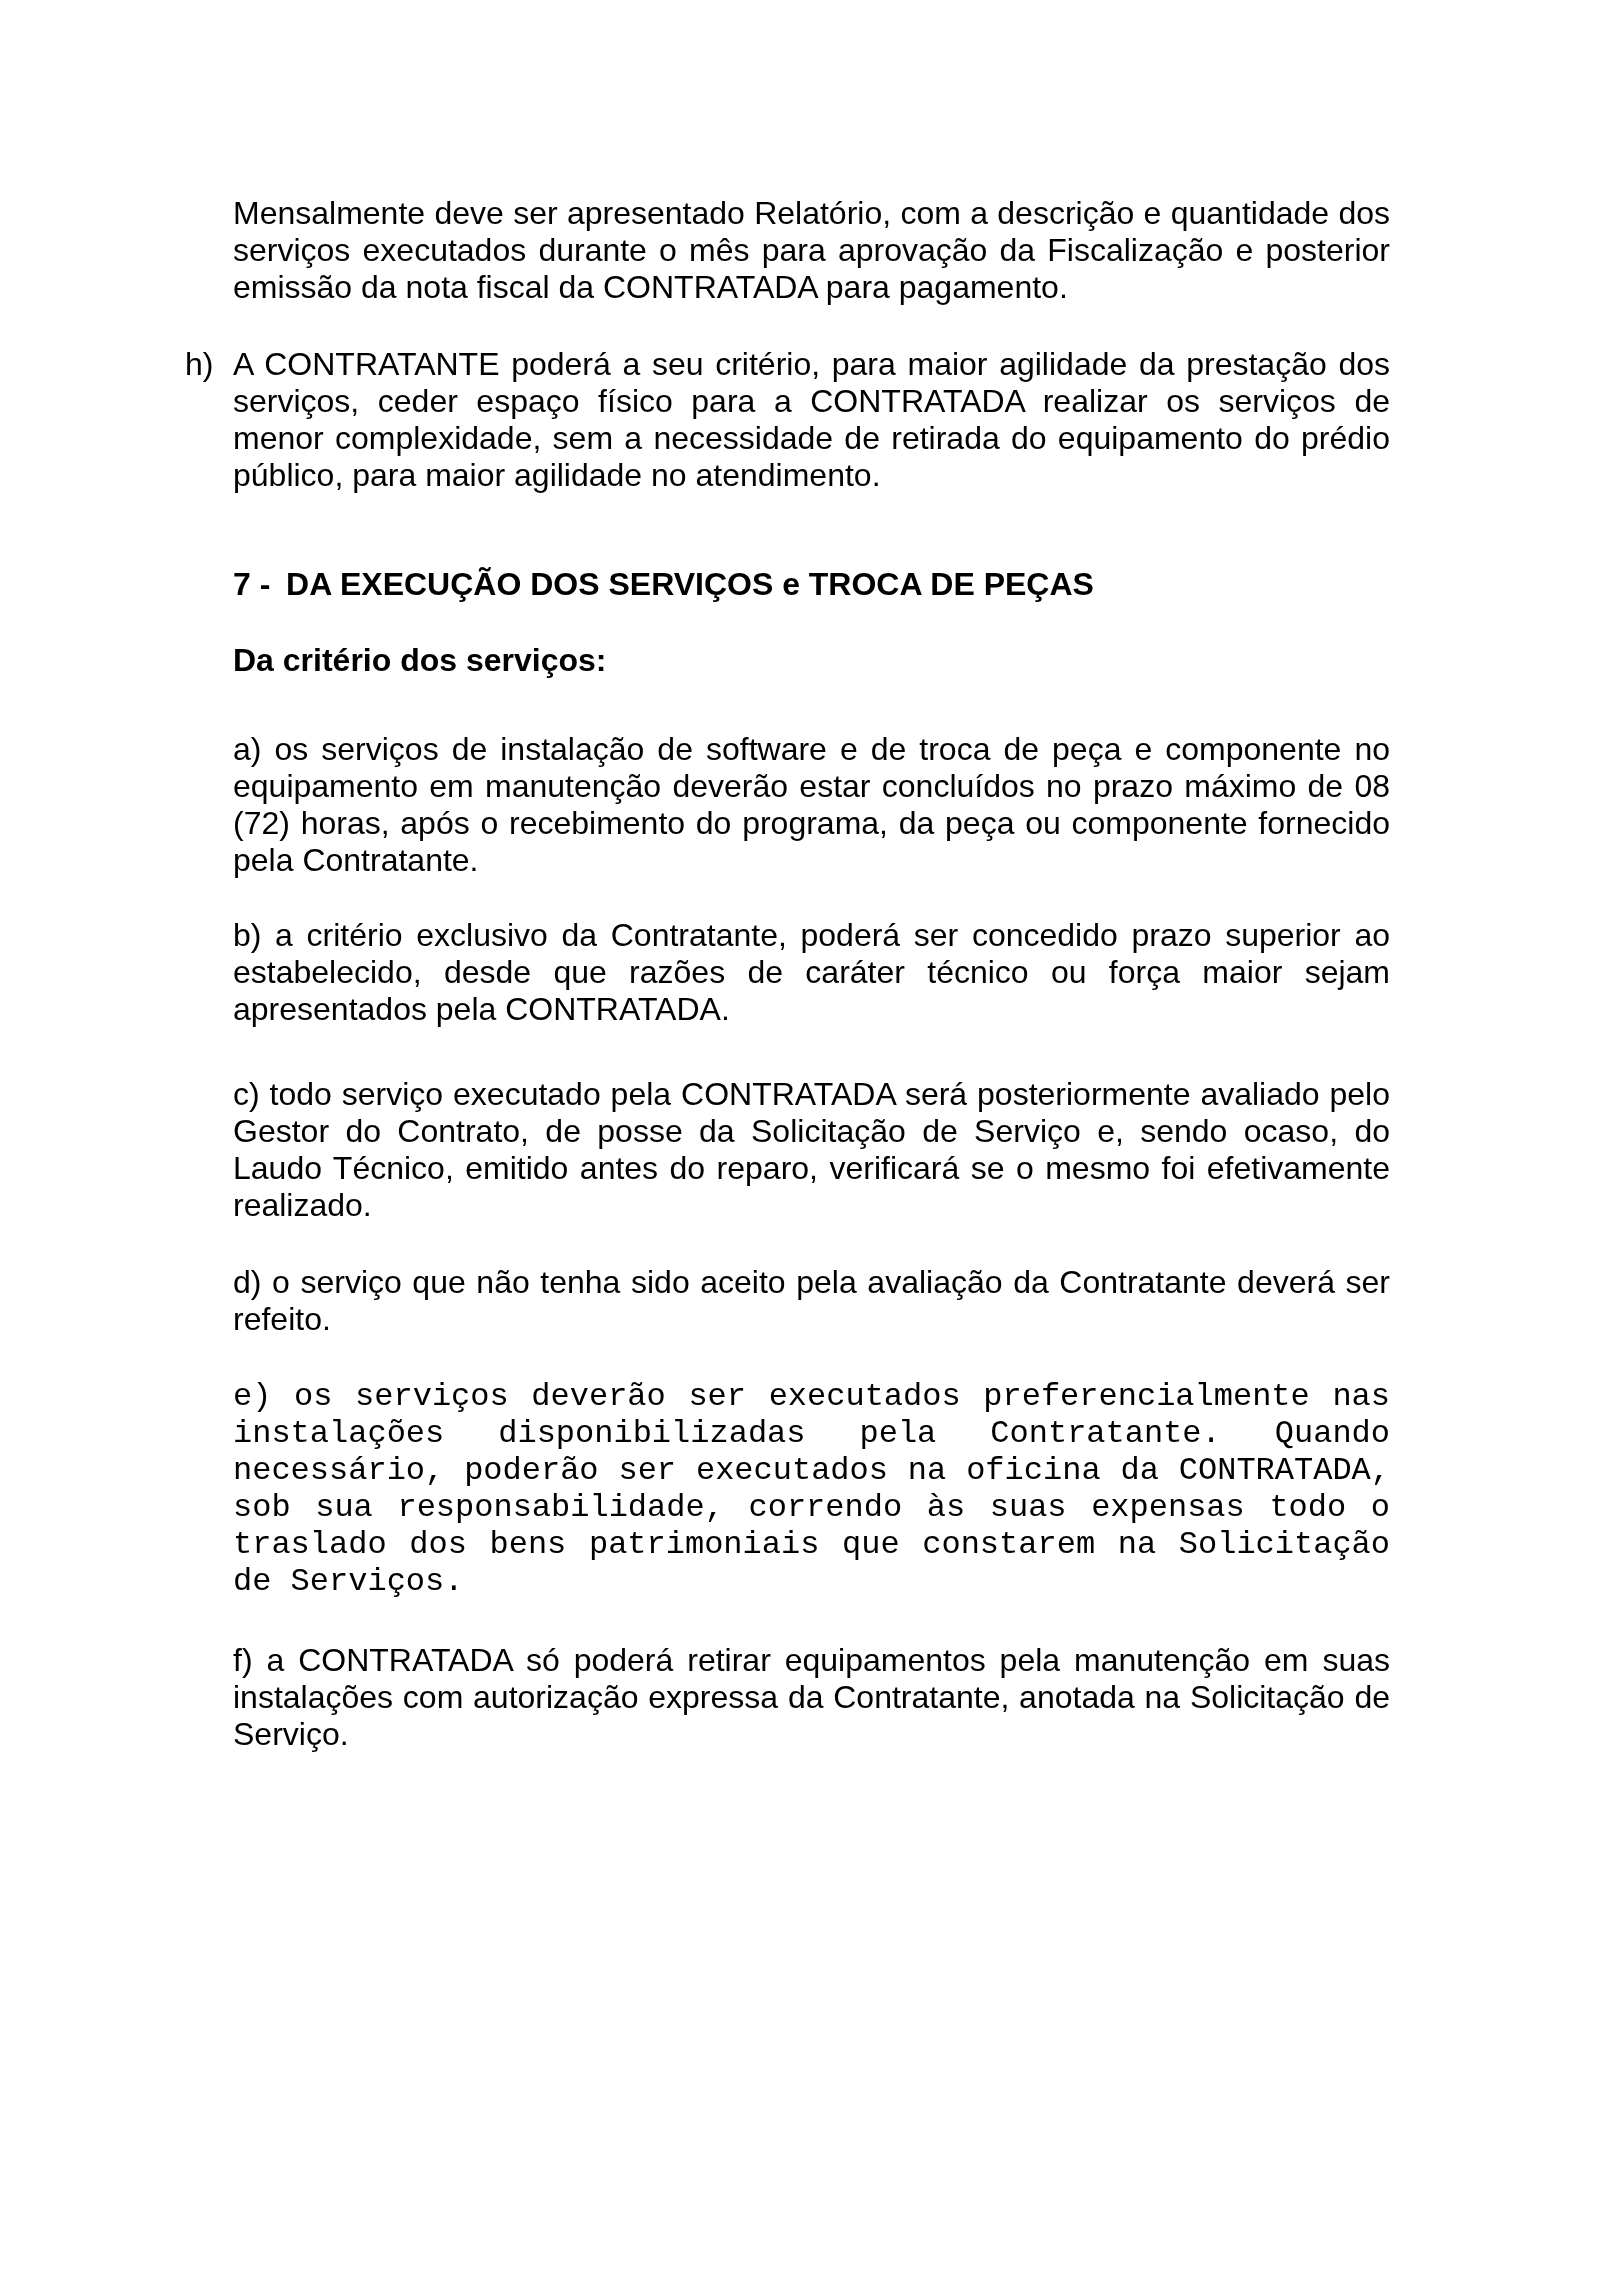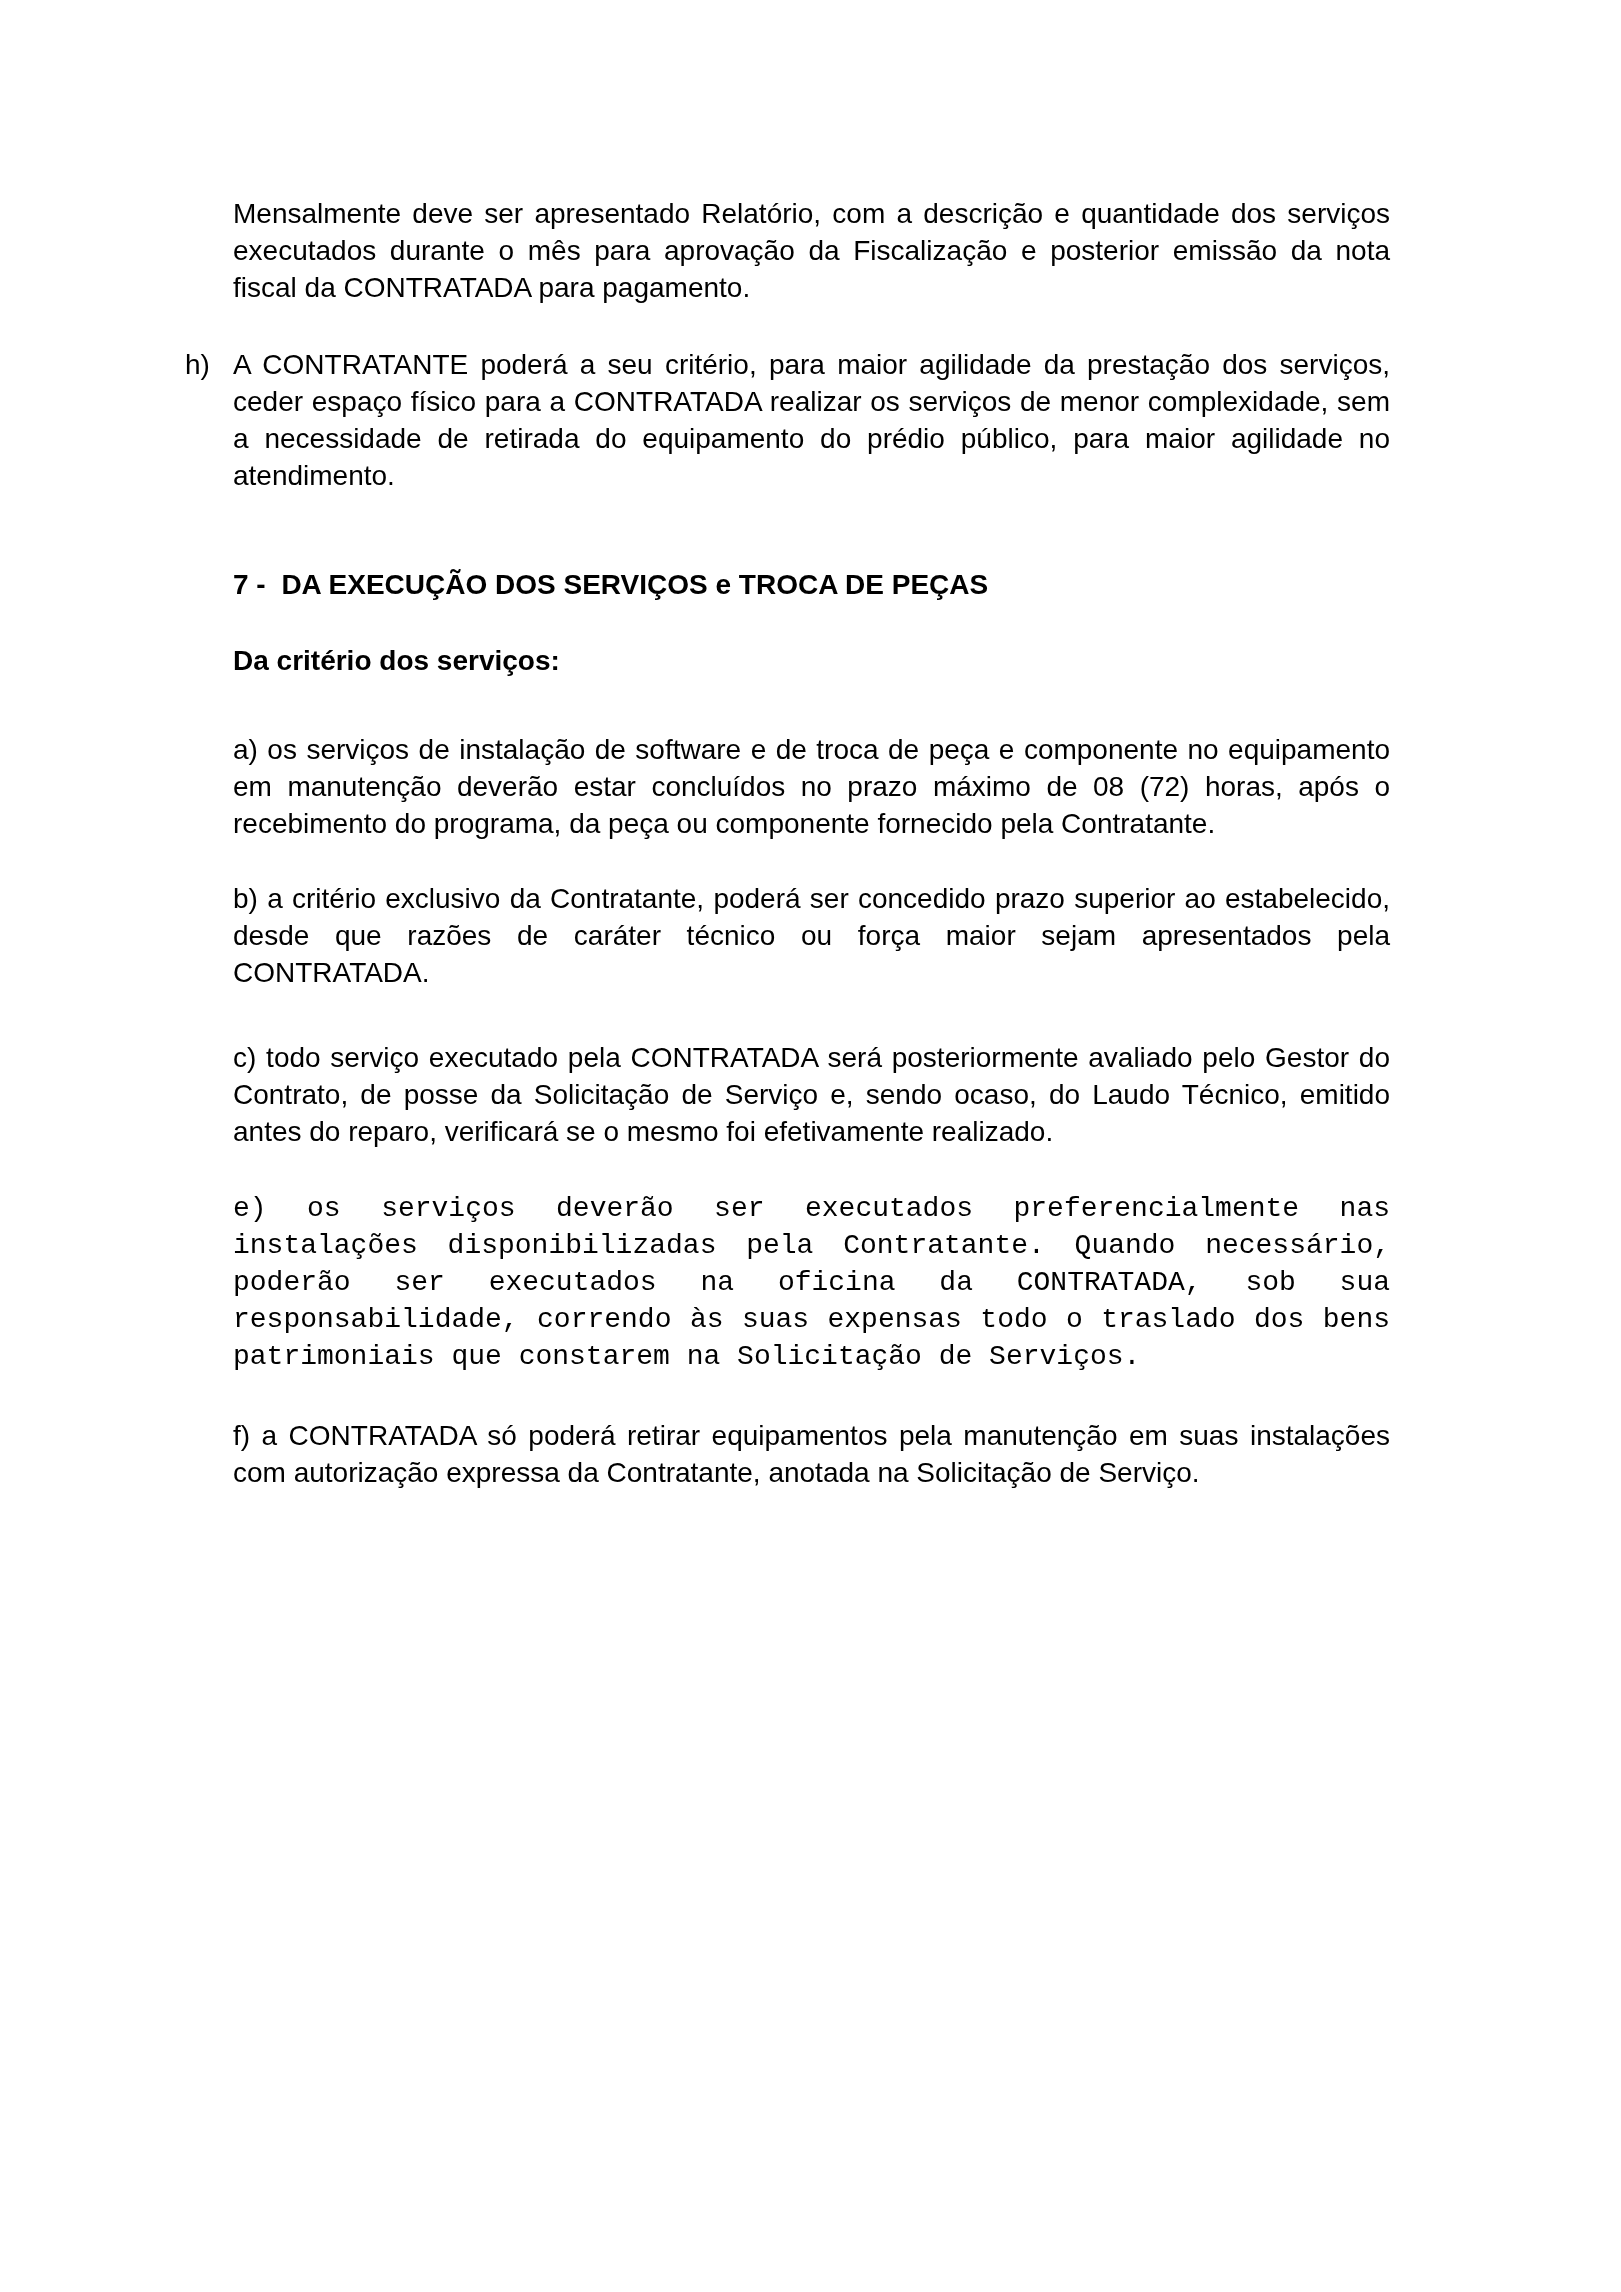--- a/index.html
+++ b/index.html
@@ -7,21 +7,21 @@
     padding: 0;
     background: #ffffff;
   }
   .page {
     position: relative;
     width: 1621px;
     height: 2079px;
     background: #ffffff;
     color: #000000;
     font-family: "Liberation Sans", sans-serif;
-    font-size: 28px;
+    font-size: 32px;
     line-height: 37px;
     overflow: hidden;
   }
   .content {
     position: absolute;
     left: 233px;
     top: 195px;
     width: 1157px;
   }
   .para {
@@ -79,20 +79,21 @@
     </p>
 
     <p class="para section-subheading">Da critério dos serviços:</p>
 
     <p class="para para-a">a) os serviços de instalação de software e de troca de peça e componente no equipamento em manutenção deverão estar concluídos no prazo máximo de 08 (72) horas, após o recebimento do programa, da peça ou componente fornecido pela Contratante.</p>
 
     <p class="para para-b">b) a critério exclusivo da Contratante, poderá ser concedido prazo superior ao estabelecido, desde que razões de caráter técnico ou força maior sejam apresentados pela CONTRATADA.</p>
 
     <p class="para para-c">c) todo serviço executado pela CONTRATADA será posteriormente avaliado pelo Gestor do Contrato, de posse da Solicitação de Serviço e, sendo ocaso, do Laudo Técnico, emitido antes do reparo, verificará se o mesmo foi efetivamente realizado.</p>
 
+    <p class="para para-d">d) o serviço que não tenha sido aceito pela avaliação da Contratante deverá ser refeito.</p>
 
     <p class="para para-e">e) os serviços deverão ser executados preferencialmente nas instalações disponibilizadas pela Contratante. Quando necessário, poderão ser executados na oficina da CONTRATADA, sob sua responsabilidade, correndo às suas expensas todo o traslado dos bens patrimoniais que constarem na Solicitação de Serviços.</p>
 
     <p class="para para-f">f) a CONTRATADA só poderá retirar equipamentos pela manutenção em suas instalações com autorização expressa da Contratante, anotada na Solicitação de Serviço.</p>
 
     <p class="para para-g">
       <br>
     </p>
 
   </div>

